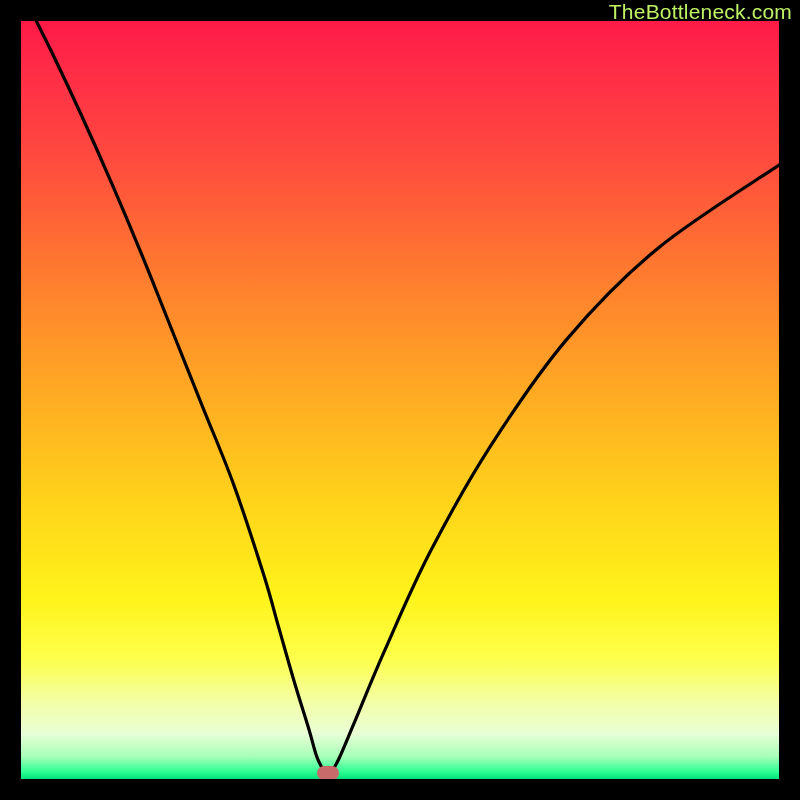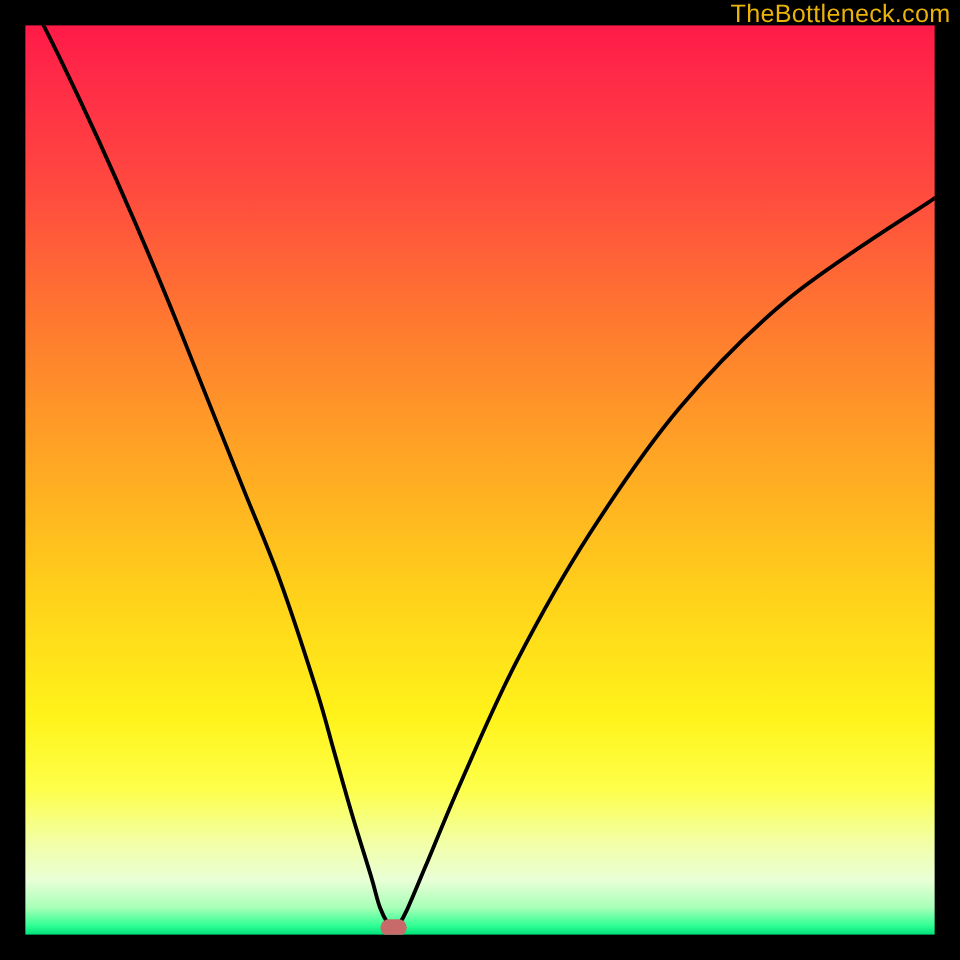--- a/index.html
+++ b/index.html
@@ -64,21 +64,21 @@
     background: #c86a6a;
     transform: translate(-50%, -50%);
   }
   .watermark {
     position: absolute;
     top: 0px;
     right: 8px;
     font-family: Arial, Helvetica, sans-serif;
     font-size: 21px;
     font-weight: 500;
-    color: #eab308;
+    color: #bef264;
     letter-spacing: 0.2px;
     user-select: none;
   }
 </style>
 </head>
 <body>
 
 <div class="frame">
   <div class="plot">
     <div class="gradient"></div>

